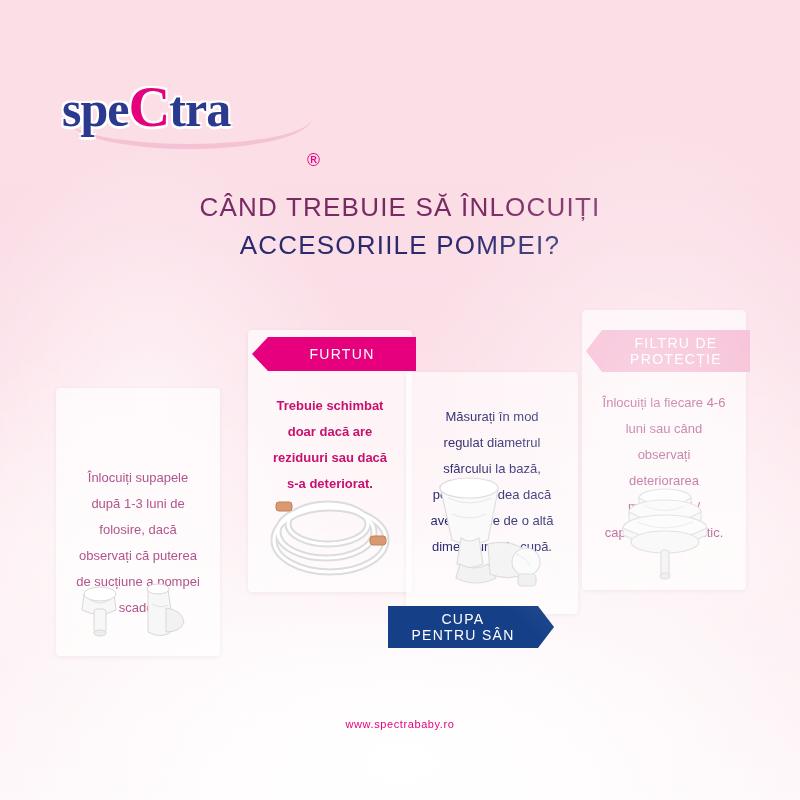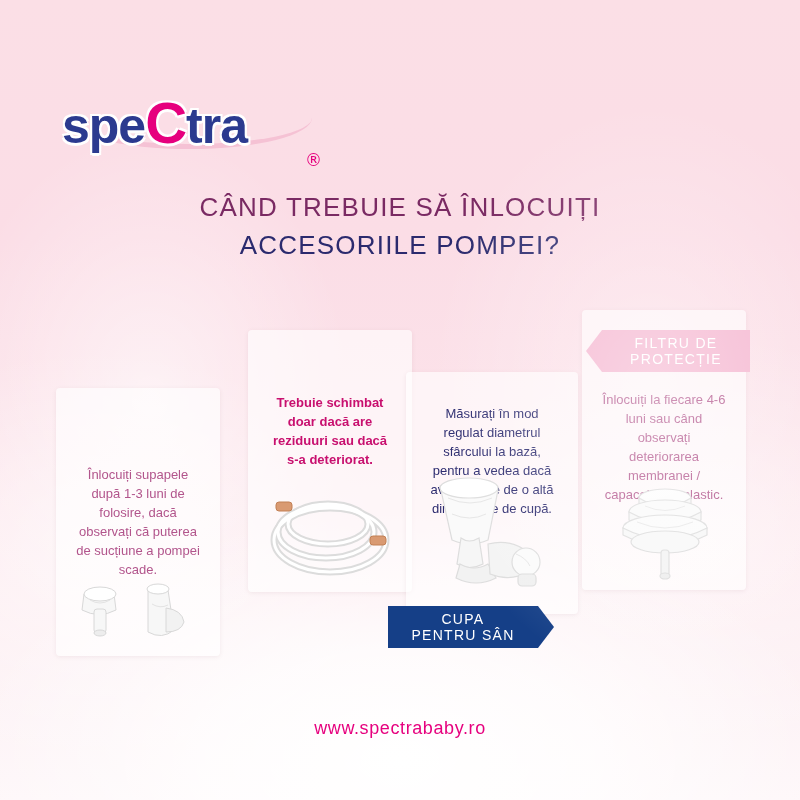--- a/index.html
+++ b/index.html
@@ -43,35 +43,34 @@
 
   
   .logo {
     position: absolute;
     left: 62px;
     top: 72px;
     width: 270px;
     height: 70px;
   }
   .logo-text {
-    font-family: Liberation Sans, sans-serif;
+    font-family: Liberation Serif, serif;
     font-weight: bold;
     font-size: 50px;
     letter-spacing: -1px;
     line-height: 70px;
     color: #2b3a8f;
     position: relative;
     white-space: nowrap;
     text-shadow:
       -2px -2px 0 #ffffff,
       2px -2px 0 #ffffff,
       -2px 2px 0 #ffffff,
       2px 2px 0 #ffffff,
       0 3px 0 rgba(255,255,255,0.9);
-    margin-top: 16px;
   }
   .logo-text .c {
     color: #e6007e;
     font-size: 58px;
   }
   .logo-reg {
     position: absolute;
     left: 243px;
     top: 78px;
     font-size: 17px;
@@ -129,21 +128,21 @@
   .ribbon .tip {
     position: absolute;
     width: 0; height: 0;
   }
   .card-body {
     position: absolute;
     left: 0;
     width: 100%;
     text-align: center;
     font-size: 13px;
-    line-height: 19px;
+    line-height: 26px;
     padding: 0 20px;
     box-sizing: border-box;
   }
 
   
   #card-supape {
     left: 56px; top: 388px; width: 164px; height: 268px;
   }
   #ribbon-supape {
     left: 56px; top: 410px; width: 140px;
@@ -212,21 +211,21 @@
   #art-cupa    { left: 422px; top: 470px; width: 140px; height: 135px; }
   #art-filtru  { left: 600px; top: 476px; width: 130px; height: 110px; }
 
   
   .footer {
     position: absolute;
     left: 0; top: 718px;
     width: 800px;
     text-align: center;
     color: #e6007e;
-    font-size: 18px;
+    font-size: 11px;
     letter-spacing: .6px;
   }
 </style>
 </head>
 <body>
 
 <div class="page">
 
   <div class="logo">
     <div class="logo-swoosh"></div>
@@ -251,20 +250,24 @@
       <ellipse cx="92" cy="29" rx="11" ry="5" fill="#ffffff"></ellipse>
       <path d="M100 48 q16 2 18 14 q-3 10 -18 10 z" fill="#f2f2f2"></path>
     </g>
     <g fill="none" stroke="#e3e3e3" stroke-width="1">
       <path d="M24 40 q10 6 20 0"></path>
       <path d="M86 44 q8 5 16 1"></path>
     </g>
   </svg>
 
   <div class="card" id="card-furtun"></div>
+  <div class="ribbon" id="ribbon-furtun">
+    <span class="tip tip-left"></span>
+    <span>FURTUN</span>
+  </div>
   <div class="card-body" id="body-furtun" style="left:248px; width:164px;">Trebuie schimbat doar dacă are reziduuri sau dacă s-a deteriorat.</div>
   <svg class="art" id="art-furtun" viewBox="0 0 150 105">
     <g fill="none" stroke="#dcdcdc" stroke-width="7" stroke-linecap="round">
       <ellipse cx="74" cy="62" rx="56" ry="32"></ellipse>
       <ellipse cx="70" cy="54" rx="48" ry="26"></ellipse>
       <ellipse cx="72" cy="46" rx="40" ry="20"></ellipse>
     </g>
     <g fill="none" stroke="#ffffff" stroke-width="3" stroke-linecap="round">
       <ellipse cx="74" cy="62" rx="56" ry="32"></ellipse>
       <ellipse cx="70" cy="54" rx="48" ry="26"></ellipse>

